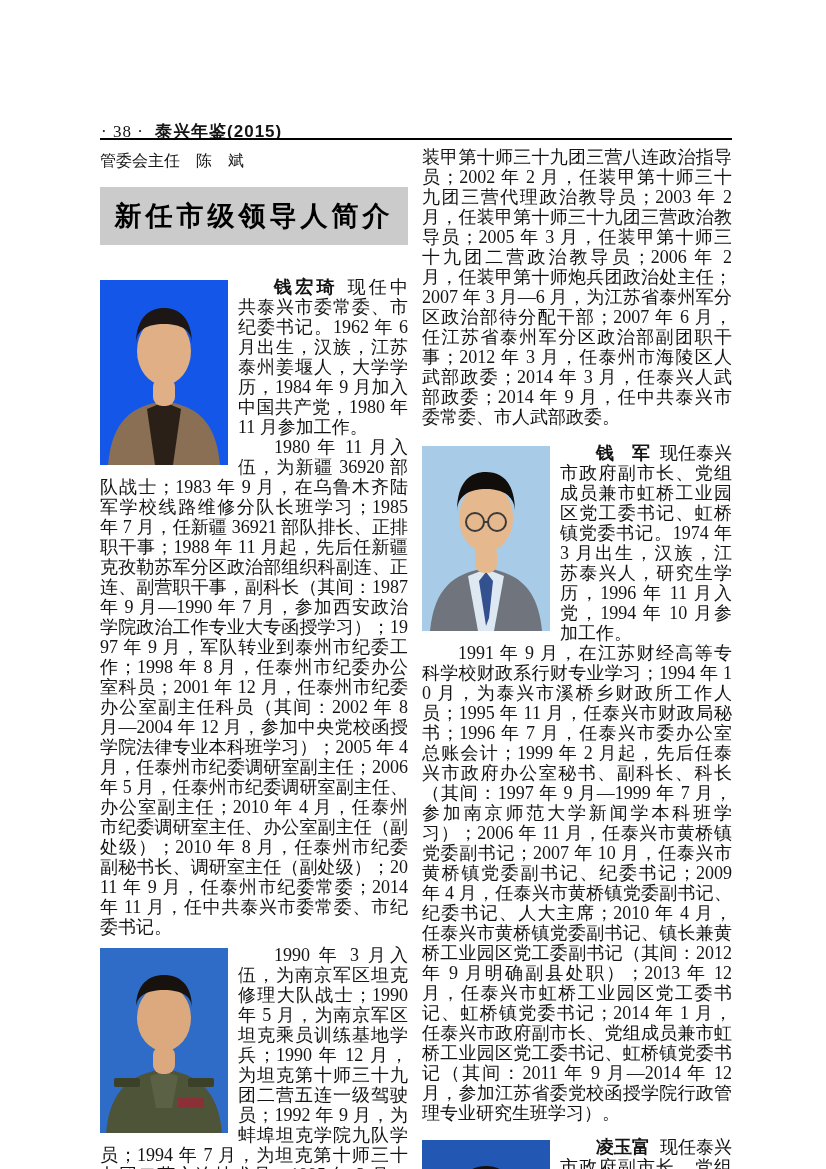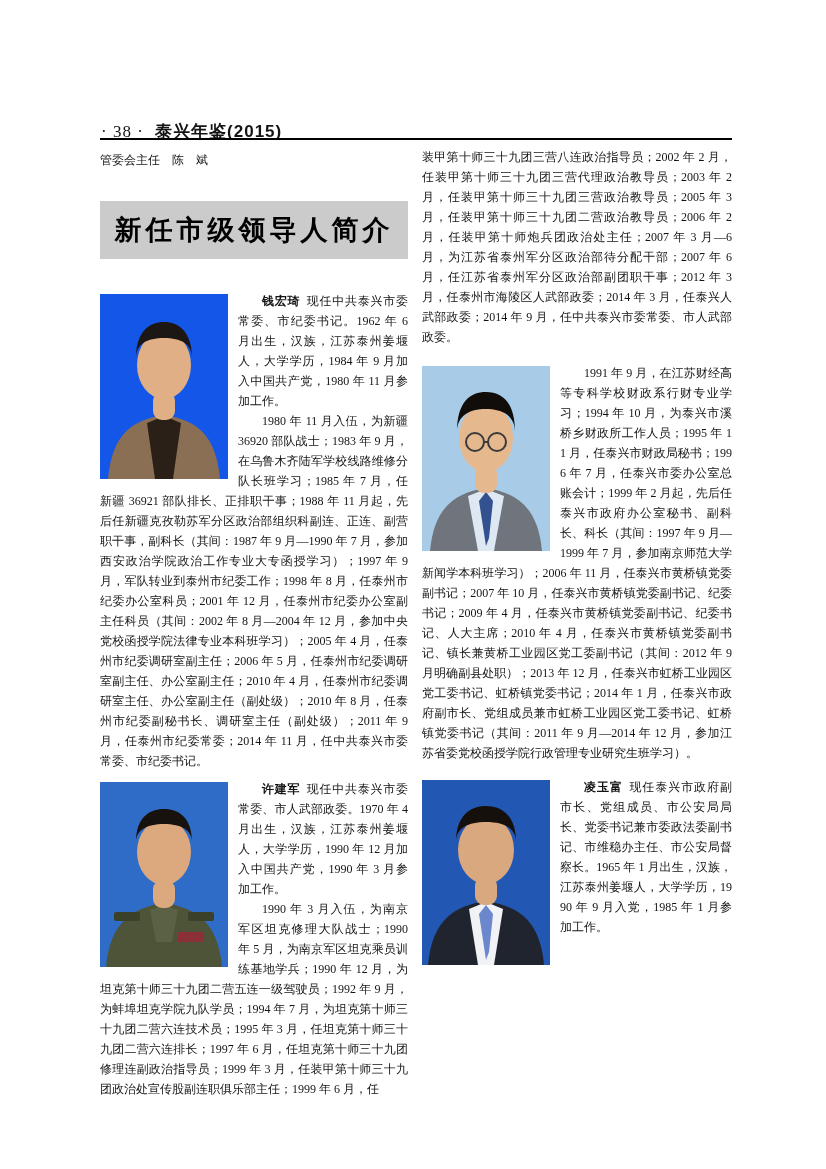--- a/index.html
+++ b/index.html
@@ -15,27 +15,27 @@
   .page-marker{font-family:"Liberation Serif","DejaVu Serif",serif;}
   .book-title{font-weight:bold;font-family:"Liberation Sans","DejaVu Sans",sans-serif;margin-left:6px;}
   .header-rule{
     position:absolute;left:100px;top:138px;width:632px;height:0;
     border-top:2px solid #000;
   }
   .col{position:absolute;top:150px;}
   .col-left{left:100px;width:308px;}
   .col-right{left:422px;top:147px;width:310px;}
   p.body{
-    margin:0;font-size:12px;line-height:20px;text-align:justify;
+    margin:0;font-size:18px;line-height:20px;text-align:justify;
     text-indent:2em;word-break:break-all;
   }
   p.noindent{text-indent:0;}
-  .intro-line{font-size:12px;line-height:21px;margin:0;}
+  .intro-line{font-size:16px;line-height:21px;margin:0;}
   .section-title-box{
-    margin-top:30px;height:58px;background:#cbcbcb;
+    margin-top:16px;height:58px;background:#cbcbcb;
     display:flex;align-items:center;justify-content:center;
   }
   .section-title{
     font-family:"Liberation Sans","DejaVu Sans",sans-serif;
     font-weight:bold;font-size:27px;letter-spacing:4px;color:#000;
   }
   .bio{margin-top:8px;}
   .bio-first{margin-top:32px;}
   .bio3{margin-top:16px;}
   .bio4{margin-top:14px;}
@@ -83,21 +83,20 @@
         <rect x="0" y="0" width="128" height="185" fill="#2f6cc8"></rect>
         <path d="M6,185 C10,140 32,126 64,121 C96,126 118,140 122,185 Z" fill="#4d5438"></path>
         <path d="M50,128 L64,123 L78,128 L72,160 L56,160 Z" fill="#5a6145"></path>
         <rect x="14" y="130" width="26" height="9" rx="2" fill="#3b4129"></rect>
         <rect x="88" y="130" width="26" height="9" rx="2" fill="#3b4129"></rect>
         <rect x="78" y="150" width="26" height="10" fill="#8c3038"></rect>
         <rect x="53" y="98" width="22" height="28" rx="9" fill="#dca97f"></rect>
         <ellipse cx="64" cy="70" rx="27" ry="33" fill="#dca97f"></ellipse>
         <path d="M36,60 C36,36 49,27 64,27 C79,27 92,36 92,60 C92,48 81,42 64,42 C47,42 36,48 36,60 Z" fill="#17120e"></path>
       </svg>
-      <p class="body"><b class="person-name">许建军</b><span>现任中共泰兴市委常委、市人武部政委。1970 年 4 月出生，汉族，江苏泰州姜堰人，大学学历，1990 年 12 月加入中国共产党，1990 年 3 月参加工作。</span></p>
       <p class="body">1990 年 3 月入伍，为南京军区坦克修理大队战士；1990 年 5 月，为南京军区坦克乘员训练基地学兵；1990 年 12 月，为坦克第十师三十九团二营五连一级驾驶员；1992 年 9 月，为蚌埠坦克学院九队学员；1994 年 7 月，为坦克第十师三十九团二营六连技术员；1995 年 3 月，任坦克第十师三十九团二营六连排长；1997 年 6 月，任坦克第十师三十九团修理连副政治指导员；1999 年 3 月，任装甲第十师三十九团政治处宣传股副连职俱乐部主任；1999 年 6 月，任</p>
     </div>
   </div>
 
   <div class="col col-right">
     <p class="body noindent">装甲第十师三十九团三营八连政治指导员；2002 年 2 月，任装甲第十师三十九团三营代理政治教导员；2003 年 2 月，任装甲第十师三十九团三营政治教导员；2005 年 3 月，任装甲第十师三十九团二营政治教导员；2006 年 2 月，任装甲第十师炮兵团政治处主任；2007 年 3 月—6 月，为江苏省泰州军分区政治部待分配干部；2007 年 6 月，任江苏省泰州军分区政治部副团职干事；2012 年 3 月，任泰州市海陵区人武部政委；2014 年 3 月，任泰兴人武部政委；2014 年 9 月，任中共泰兴市委常委、市人武部政委。</p>
 
     <div class="bio bio3">
       <svg class="photo" viewBox="0 0 128 185">
         <rect x="0" y="0" width="128" height="185" fill="#a8cce8"></rect>
@@ -106,20 +105,21 @@
         <path d="M64,126 L71,135 L67,172 L64,180 L57,135 Z" fill="#33518e"></path>
         <rect x="53" y="99" width="22" height="28" rx="9" fill="#e6b88e"></rect>
         <ellipse cx="64" cy="72" rx="27" ry="34" fill="#e6b88e"></ellipse>
         <path d="M35,66 C35,36 48,26 64,26 C80,26 93,36 93,66 C93,50 81,43 64,43 C47,43 35,50 35,66 Z" fill="#100d0b"></path>
         <g stroke="#3a3a3a" stroke-width="2" fill="none">
           <circle cx="53" cy="76" r="9"></circle>
           <circle cx="75" cy="76" r="9"></circle>
           <line x1="62" y1="76" x2="66" y2="76"></line>
         </g>
       </svg>
+      <p class="body"><b class="person-name">钱　军</b><span>现任泰兴市政府副市长、党组成员兼市虹桥工业园区党工委书记、虹桥镇党委书记。1974 年 3 月出生，汉族，江苏泰兴人，研究生学历，1996 年 11 月入党，1994 年 10 月参加工作。</span></p>
       <p class="body">1991 年 9 月，在江苏财经高等专科学校财政系行财专业学习；1994 年 10 月，为泰兴市溪桥乡财政所工作人员；1995 年 11 月，任泰兴市财政局秘书；1996 年 7 月，任泰兴市委办公室总账会计；1999 年 2 月起，先后任泰兴市政府办公室秘书、副科长、科长（其间：1997 年 9 月—1999 年 7 月，参加南京师范大学新闻学本科班学习）；2006 年 11 月，任泰兴市黄桥镇党委副书记；2007 年 10 月，任泰兴市黄桥镇党委副书记、纪委书记；2009 年 4 月，任泰兴市黄桥镇党委副书记、纪委书记、人大主席；2010 年 4 月，任泰兴市黄桥镇党委副书记、镇长兼黄桥工业园区党工委副书记（其间：2012 年 9 月明确副县处职）；2013 年 12 月，任泰兴市虹桥工业园区党工委书记、虹桥镇党委书记；2014 年 1 月，任泰兴市政府副市长、党组成员兼市虹桥工业园区党工委书记、虹桥镇党委书记（其间：2011 年 9 月—2014 年 12 月，参加江苏省委党校函授学院行政管理专业研究生班学习）。</p>
     </div>
 
     <div class="bio bio4">
       <svg class="photo" viewBox="0 0 128 185">
         <rect x="0" y="0" width="128" height="185" fill="#2257b4"></rect>
         <path d="M6,185 C10,140 32,126 64,121 C96,126 118,140 122,185 Z" fill="#20242e"></path>
         <path d="M47,129 L64,122 L81,129 L72,185 L56,185 Z" fill="#f0f2f5"></path>
         <path d="M64,125 L71,134 L67,172 L64,180 L57,134 Z" fill="#6d87cc"></path>
         <rect x="53" y="97" width="22" height="28" rx="9" fill="#d9a87e"></rect>

